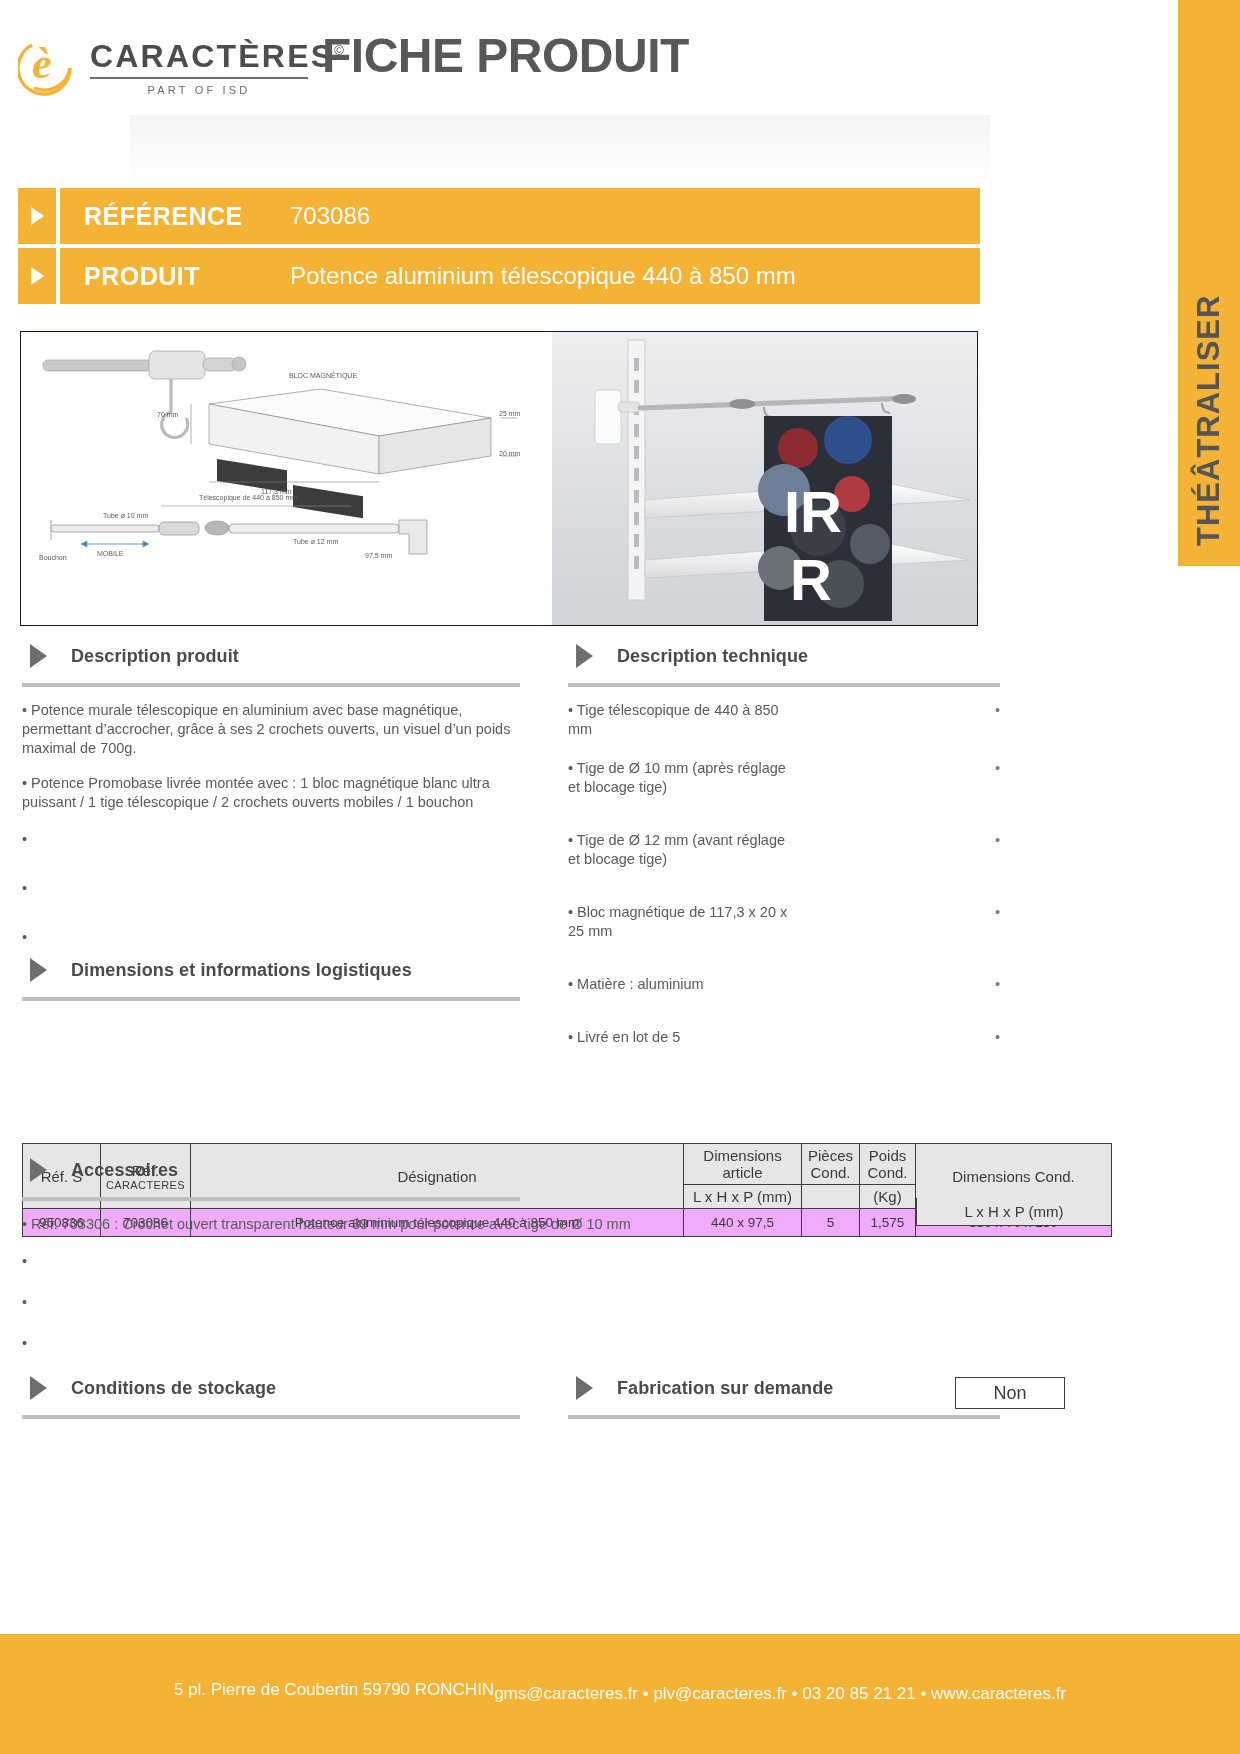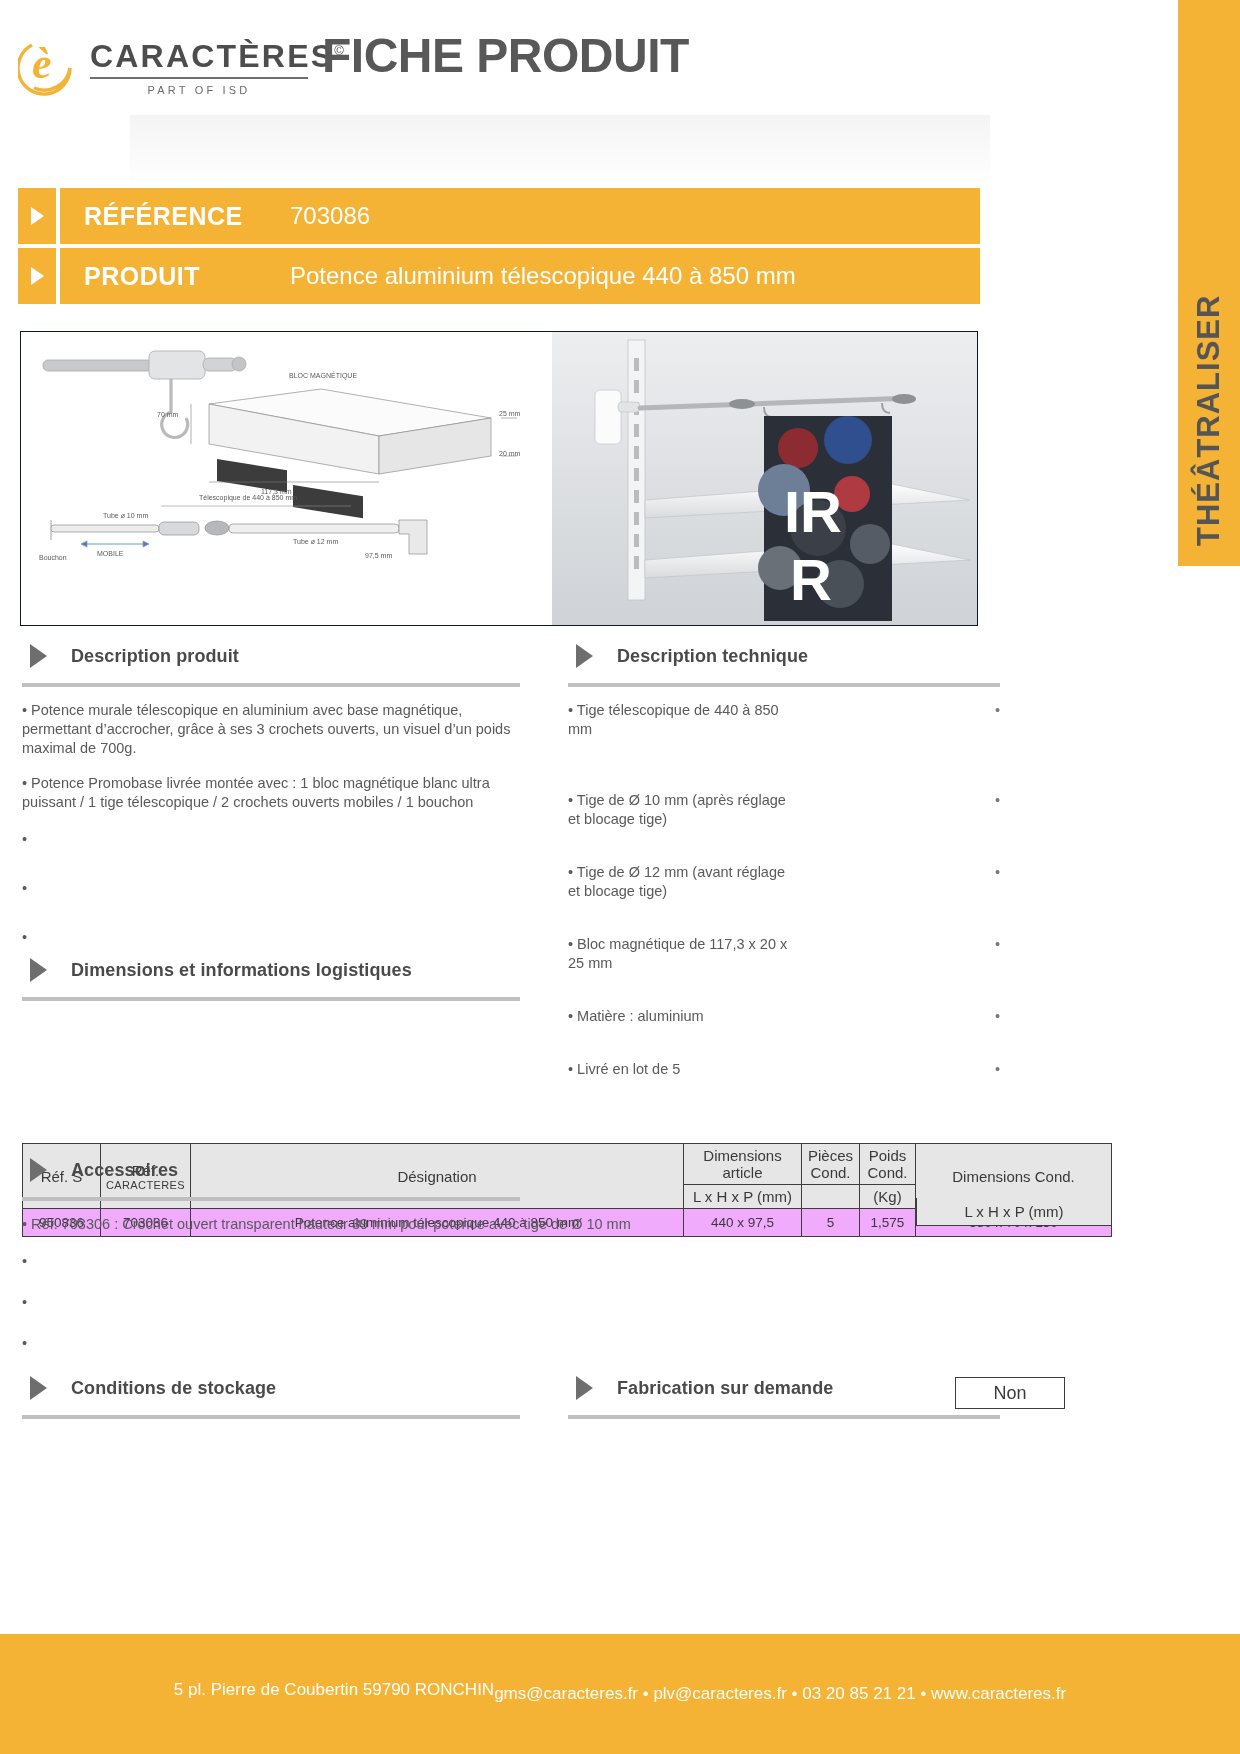--- a/index.html
+++ b/index.html
@@ -301,40 +301,40 @@
     </div>
   </div>
 
   <div class="sect" style="left:22px; top:641px; width:498px;">
     <div class="sect-head">
       <div class="sect-tri"></div>
       <div class="sect-title">Description produit</div>
     </div>
     <div class="sect-rule"></div>
     <div class="bullets">
-      <div class="bullet">• Potence murale télescopique en aluminium avec base magnétique, permettant d’accrocher, grâce à ses 3 crochets ouverts, un visuel d’un poids maximal de 700g.</div>
+      <div class="bullet">• Potence murale télescopique en aluminium avec base magnétique, permettant d’accrocher, grâce à ses 2 crochets ouverts, un visuel d’un poids maximal de 700g.</div>
       <div class="bullet" style="margin-top:16px;">• Potence Promobase livrée montée avec : 1 bloc magnétique blanc ultra puissant / 1 tige télescopique / 2 crochets ouverts mobiles / 1 bouchon</div>
       <div class="bullet" style="margin-top:18px;">•</div>
       <div class="bullet" style="margin-top:30px;">•</div>
       <div class="bullet" style="margin-top:30px;">•</div>
     </div>
   </div>
 
   <div class="sect tech" style="left:568px; top:641px; width:432px;">
     <div class="sect-head">
       <div class="sect-tri"></div>
       <div class="sect-title">Description technique</div>
     </div>
     <div class="sect-rule"></div>
     <div class="bullets">
       <div class="bullet">
         <span class="btext">• Tige télescopique de 440 à 850 mm</span>
         <span class="bdot">•</span>
       </div>
-      <div class="bullet" style="margin-top:52px;">
+      <div class="bullet" style="margin-top:20px;">
         <span class="btext">• Tige de Ø 10 mm (après réglage et blocage tige)</span>
         <span class="bdot">•</span>
       </div>
       <div class="bullet" style="margin-top:34px;">
         <span class="btext">• Tige de Ø 12 mm (avant réglage et blocage tige)</span>
         <span class="bdot">•</span>
       </div>
       <div class="bullet" style="margin-top:34px;">
         <span class="btext">• Bloc magnétique de 117,3 x 20 x 25 mm</span>
         <span class="bdot">•</span>

